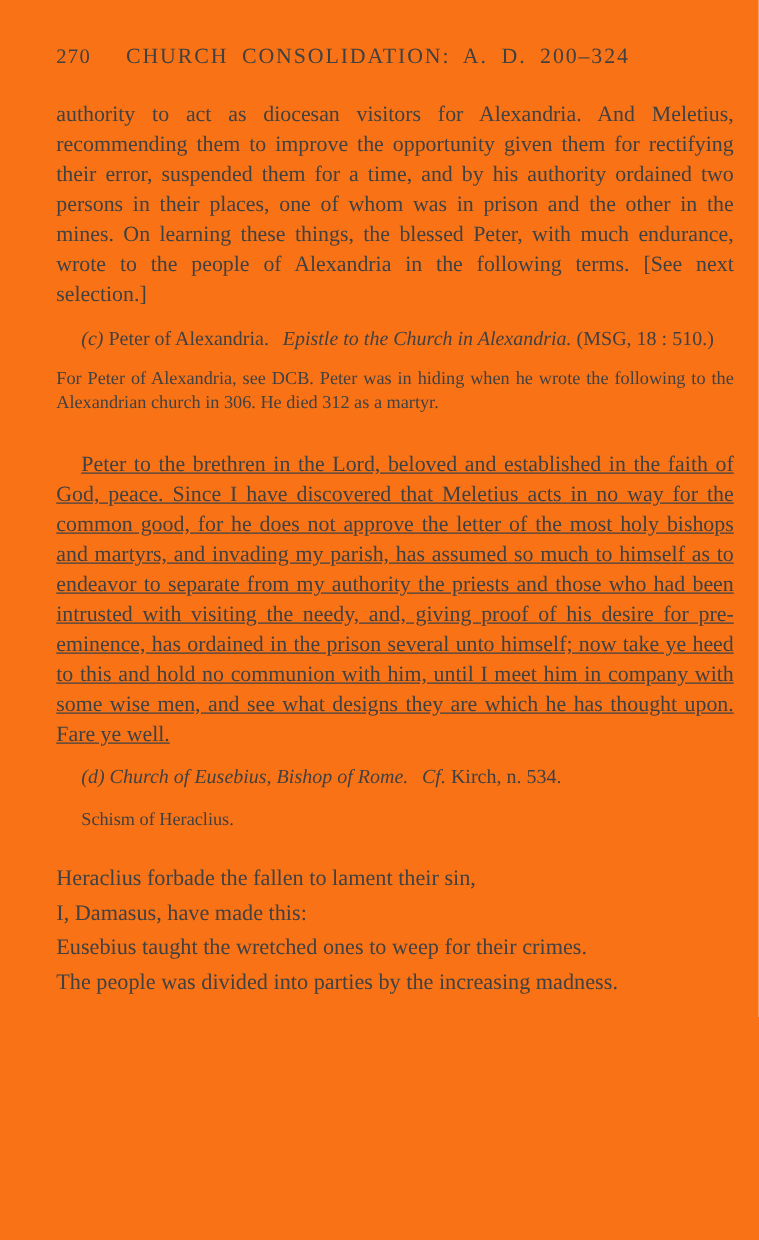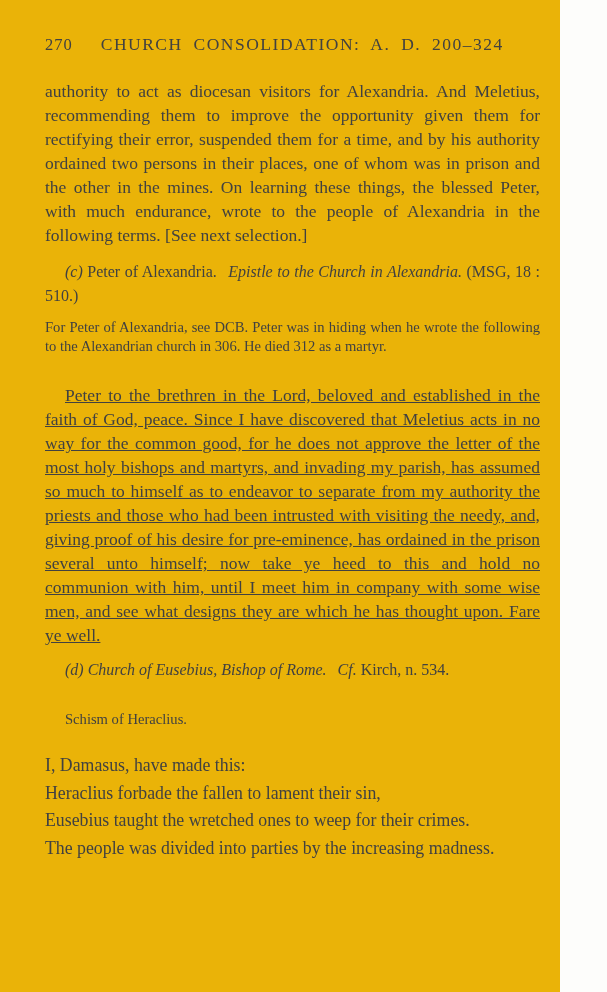--- a/index.html
+++ b/index.html
@@ -9,24 +9,24 @@
   }
   body {
     width: 607px;
     height: 992px;
     overflow: hidden;
     font-family: "Liberation Serif", "DejaVu Serif", serif;
     color: #414141;
   }
   .page {
     box-sizing: border-box;
-    width: 560px;
+    width: 607px;
     height: 992px;
     padding: 34px 20px 10px 45px;
-    background: #eab308;
+    background: #f97316;
   }
   
   .running-head {
     display: flex;
     align-items: baseline;
     margin-bottom: 24px;
     white-space: nowrap;
   }
   .pagenum {
     font-size: 16.5px;
@@ -59,21 +59,21 @@
   }
   .small-note {
     font-size: 14.6px;
     line-height: 19px;
     text-align: justify;
     margin: 0;
   }
   .note-c { margin-top: 10px; }
   .letter-para { margin-top: 27px; text-decoration: underline; }
   .heading-d { margin-top: 11px; }
-  .note-d { margin-top: 28px; }
+  .note-d { margin-top: 13px; }
   .epitaph {
     margin-top: 23px;
     font-size: 17.8px;
     line-height: 27.5px;
   }
   .epitaph p {
     margin: 0;
     text-align: left;
   }
 </style>
@@ -95,19 +95,19 @@
 
   <p class="body-para indent letter-para">Peter to the brethren in the Lord, beloved and established in the faith of God, peace.  Since I have discovered that Meletius acts in no way for the common good, for he does not approve the letter of the most holy bishops and martyrs, and invading my parish, has assumed so much to himself as to endeavor to separate from my authority the priests and those who had been intrusted with visiting the needy, and, giving proof of his desire for pre-eminence, has ordained in the prison several unto himself; now take ye heed to this and hold no communion with him, until I meet him in company with some wise men, and see what designs they are which he has thought upon.   Fare ye well.</p>
 
   <p class="heading-line heading-d"><span class="italic">(d)</span> <span class="italic">Church of Eusebius, Bishop of Rome.</span> <span class="italic gap">Cf.</span> <span>Kirch, n. 534.</span></p>
 
   <div class="note-d">
     <p class="small-note indent">Schism of Heraclius.</p>
   </div>
 
   <div class="epitaph">
+    <p>Heraclius forbade the fallen to lament their sin,</p>
     <p>I, Damasus, have made this:</p>
-    <p>Heraclius forbade the fallen to lament their sin,</p>
     <p>Eusebius taught the wretched ones to weep for their crimes.</p>
     <p>The people was divided into parties by the increasing madness.</p>
   </div>
 
 </div>
 
 </body></html>

